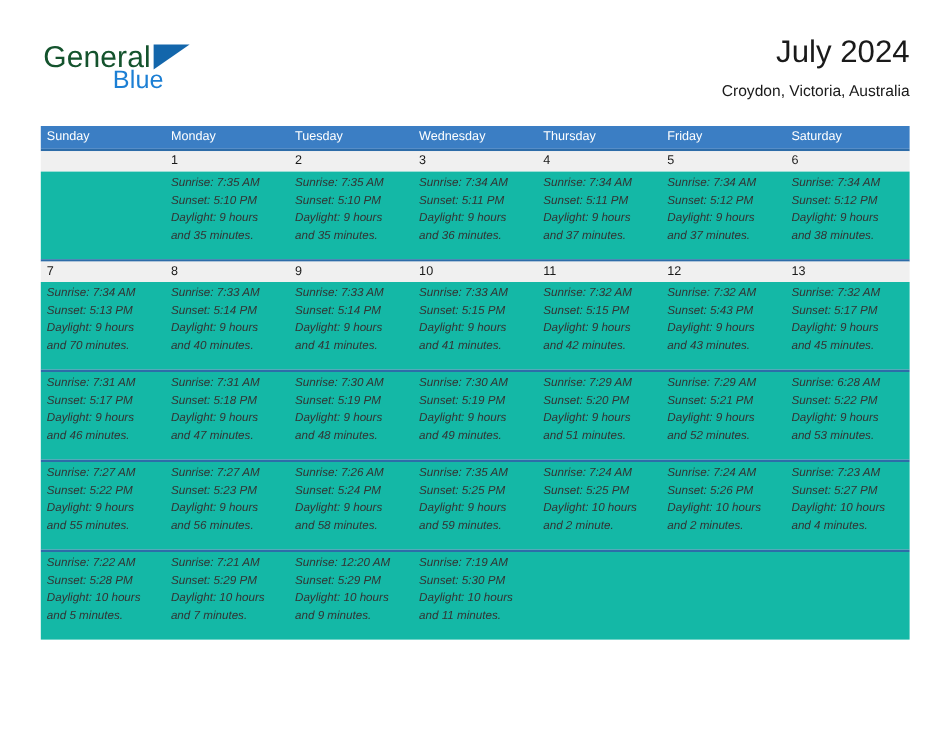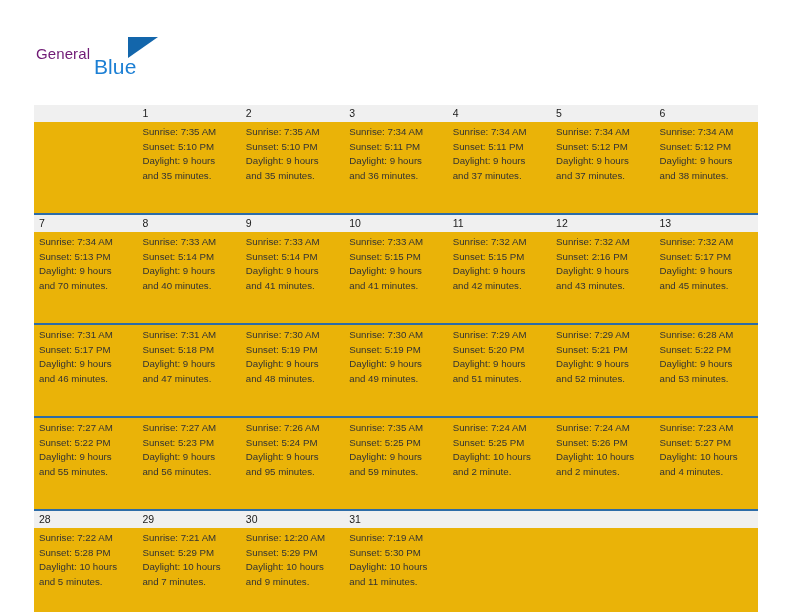--- a/index.html
+++ b/index.html
@@ -33,24 +33,24 @@
   .brand {
     position: absolute;
     left: 0;
     top: 6px;
     width: 200px;
     height: 56px;
   }
   .brand-general {
     position: absolute;
     left: 2px;
-    top: 11px;
-    font-size: 15px;
+    top: 0px;
+    font-size: 25px;
     letter-spacing: 0.1px;
-    color: #701a75;
+    color: #14532d;
     font-family: "Liberation Sans", sans-serif;
   }
   .brand-blue {
     position: absolute;
     left: 60px;
     top: 21px;
     font-size: 21px;
     letter-spacing: 0.1px;
     color: #1c7fd4;
     font-family: "Liberation Sans", sans-serif;
@@ -115,22 +115,23 @@
     border-top: none;
   }
 
   .week-numbers {
     display: flex;
     background: #f0f0f0;
     height: 17px;
   }
   .week-cells {
     display: flex;
-    background: #eab308;
-    height: 91px;
+    background: #14b8a6;
+    height: 73px;
+    font-style: italic;
   }
 
   .daynum {
     flex: 1 1 0;
     font-size: 10.5px;
     line-height: 17px;
     padding-left: 5px;
     box-sizing: border-box;
     color: #1a1a1a;
   }
@@ -156,25 +157,38 @@
 <div class="page">
 
   <div class="masthead">
 
     <div class="brand">
       <span class="brand-general">General</span>
       <span class="brand-triangle"></span>
       <span class="brand-blue">Blue</span>
     </div>
 
+    <div class="title-block">
+      <div class="cal-title">July 2024</div>
+      <div class="cal-subtitle">Croydon, Victoria, Australia</div>
+    </div>
 
   </div>
 
   <div class="calendar">
 
+    <div class="weekday-row">
+      <div class="weekday">Sunday</div>
+      <div class="weekday">Monday</div>
+      <div class="weekday">Tuesday</div>
+      <div class="weekday">Wednesday</div>
+      <div class="weekday">Thursday</div>
+      <div class="weekday">Friday</div>
+      <div class="weekday">Saturday</div>
+    </div>
 
     <div class="week">
       <div class="week-numbers">
         <div class="daynum"></div>
         <div class="daynum">1</div>
         <div class="daynum">2</div>
         <div class="daynum">3</div>
         <div class="daynum">4</div>
         <div class="daynum">5</div>
         <div class="daynum">6</div>
@@ -261,21 +275,21 @@
           <div class="line">and 41 minutes.</div>
         </div>
         <div class="cell">
           <div class="line">Sunrise: 7:32 AM</div>
           <div class="line">Sunset: 5:15 PM</div>
           <div class="line">Daylight: 9 hours</div>
           <div class="line">and 42 minutes.</div>
         </div>
         <div class="cell">
           <div class="line">Sunrise: 7:32 AM</div>
-          <div class="line">Sunset: 2:16 PM</div>
+          <div class="line">Sunset: 5:43 PM</div>
           <div class="line">Daylight: 9 hours</div>
           <div class="line">and 43 minutes.</div>
         </div>
         <div class="cell">
           <div class="line">Sunrise: 7:32 AM</div>
           <div class="line">Sunset: 5:17 PM</div>
           <div class="line">Daylight: 9 hours</div>
           <div class="line">and 45 minutes.</div>
         </div>
       </div>
@@ -339,21 +353,21 @@
         <div class="cell">
           <div class="line">Sunrise: 7:27 AM</div>
           <div class="line">Sunset: 5:23 PM</div>
           <div class="line">Daylight: 9 hours</div>
           <div class="line">and 56 minutes.</div>
         </div>
         <div class="cell">
           <div class="line">Sunrise: 7:26 AM</div>
           <div class="line">Sunset: 5:24 PM</div>
           <div class="line">Daylight: 9 hours</div>
-          <div class="line">and 95 minutes.</div>
+          <div class="line">and 58 minutes.</div>
         </div>
         <div class="cell">
           <div class="line">Sunrise: 7:35 AM</div>
           <div class="line">Sunset: 5:25 PM</div>
           <div class="line">Daylight: 9 hours</div>
           <div class="line">and 59 minutes.</div>
         </div>
         <div class="cell">
           <div class="line">Sunrise: 7:24 AM</div>
           <div class="line">Sunset: 5:25 PM</div>
@@ -369,29 +383,20 @@
         <div class="cell">
           <div class="line">Sunrise: 7:23 AM</div>
           <div class="line">Sunset: 5:27 PM</div>
           <div class="line">Daylight: 10 hours</div>
           <div class="line">and 4 minutes.</div>
         </div>
       </div>
     </div>
 
     <div class="week">
-      <div class="week-numbers">
-        <div class="daynum">28</div>
-        <div class="daynum">29</div>
-        <div class="daynum">30</div>
-        <div class="daynum">31</div>
-        <div class="daynum"></div>
-        <div class="daynum"></div>
-        <div class="daynum"></div>
-      </div>
       <div class="week-cells">
         <div class="cell">
           <div class="line">Sunrise: 7:22 AM</div>
           <div class="line">Sunset: 5:28 PM</div>
           <div class="line">Daylight: 10 hours</div>
           <div class="line">and 5 minutes.</div>
         </div>
         <div class="cell">
           <div class="line">Sunrise: 7:21 AM</div>
           <div class="line">Sunset: 5:29 PM</div>

